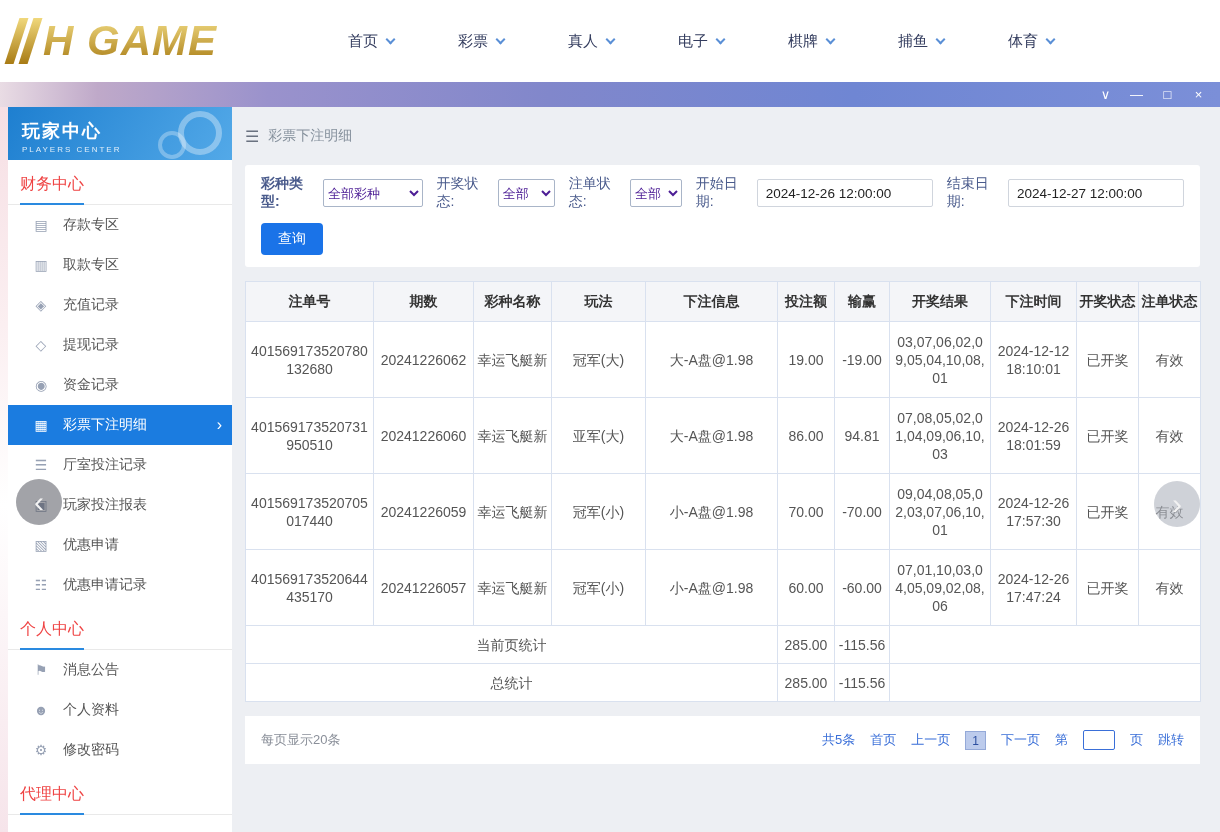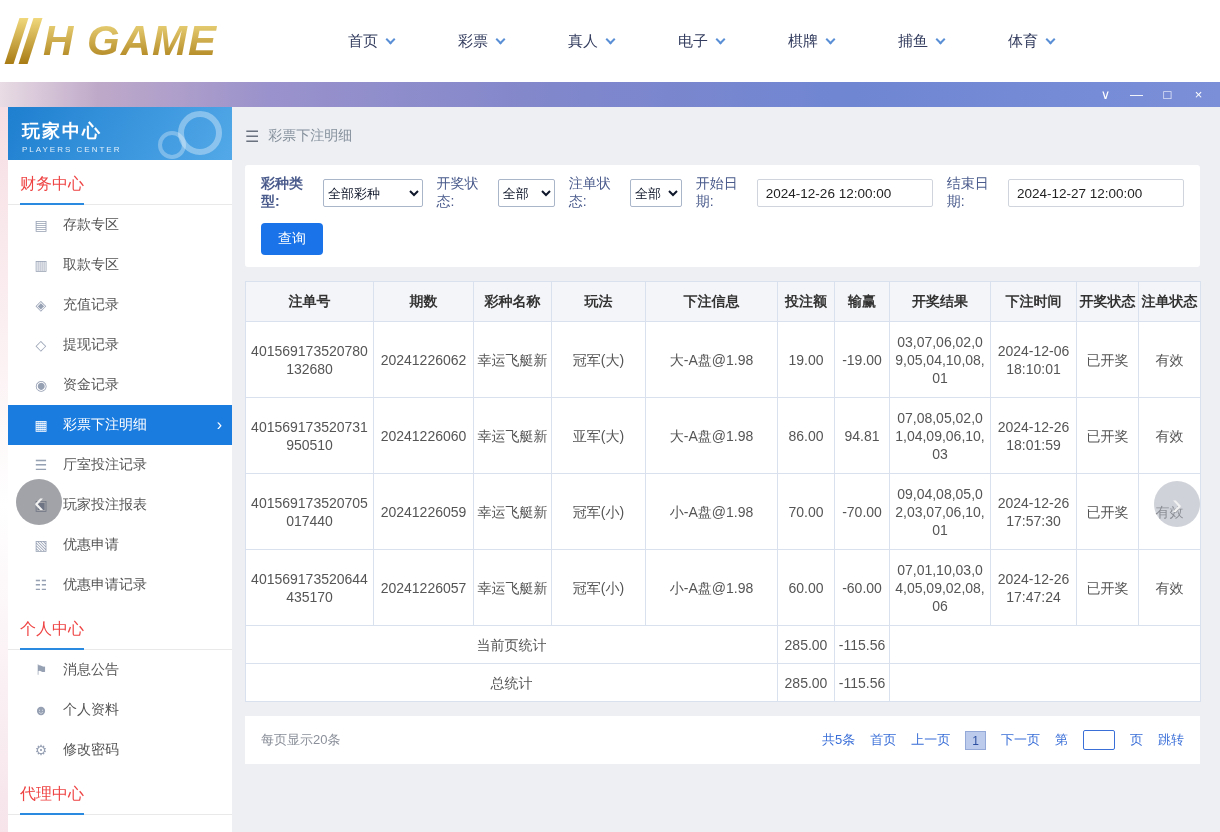--- a/index.html
+++ b/index.html
@@ -52,21 +52,21 @@
   
   .content { flex:1; padding:0 20px 0 13px; background:#edeff3; overflow:hidden; }
   .crumb { display:flex; align-items:center; gap:9px; height:58px; color:#85909c; font-size:14px; }
   .burger { font-size:16px; color:#6a7280; cursor:pointer; }
 
   .filter-card { background:#fff; border-radius:3px; padding:10px 16px 12px; margin-bottom:14px; }
   .filter-row { display:flex; align-items:center; gap:8px; flex-wrap:nowrap; }
   .filter-row label { font-size:14px; color:#4a5b8c; margin-left:6px; }
   .filter-row label:first-child { margin-left:0;font-weight:bold; }
   .filter-row select { height:28px; border:1px solid #a9b5c8; border-radius:2px; font-size:13px;
-                       background:#fff; color:#0f172a; padding:0 0; }
+                       background:#fff; color:#4c1d95; padding:0 0; }
   .sel-type { width:112px; } .sel-draw { width:64px; } .sel-order { width:58px; }
   .date-input { height:28px; width:176px; border:1px solid #d0d5dd; border-radius:2px;
                 font-size:13.5px; color:#222; padding:0 8px; }
   .btn-query { margin-top:12px; background:#1a73e8; color:#fff; border:none; border-radius:4px;
                padding:7px 17px; font-size:14px; cursor:pointer; }
 
   .table-card { background:#fff; margin-bottom:14px; }
   table { width:100%; border-collapse:collapse; table-layout:fixed;border-radius:21px; }
   th,td { border:1px solid #d9e1ef; text-align:center; }
   th { height:40px; background:#f4f5f8; font-size:14px; color:#333; font-weight:bold; padding:0 2px; }
@@ -271,21 +271,21 @@
         <tbody id="tbody">
             <tr class="data-row">
               <td class="brk">401569173520780132680</td>
               <td>20241226062</td>
               <td>幸运飞艇新</td>
               <td>冠军(大)</td>
               <td>大-A盘@1.98</td>
               <td>19.00</td>
               <td>-19.00</td>
               <td class="brk">03,07,06,02,09,05,04,10,08,01</td>
-              <td>2024-12-06 18:10:01</td>
+              <td>2024-12-12 18:10:01</td>
               <td>已开奖</td>
               <td>有效</td>
             </tr>
             <tr class="data-row">
               <td class="brk">401569173520731950510</td>
               <td>20241226060</td>
               <td>幸运飞艇新</td>
               <td>亚军(大)</td>
               <td>大-A盘@1.98</td>
               <td>86.00</td>

